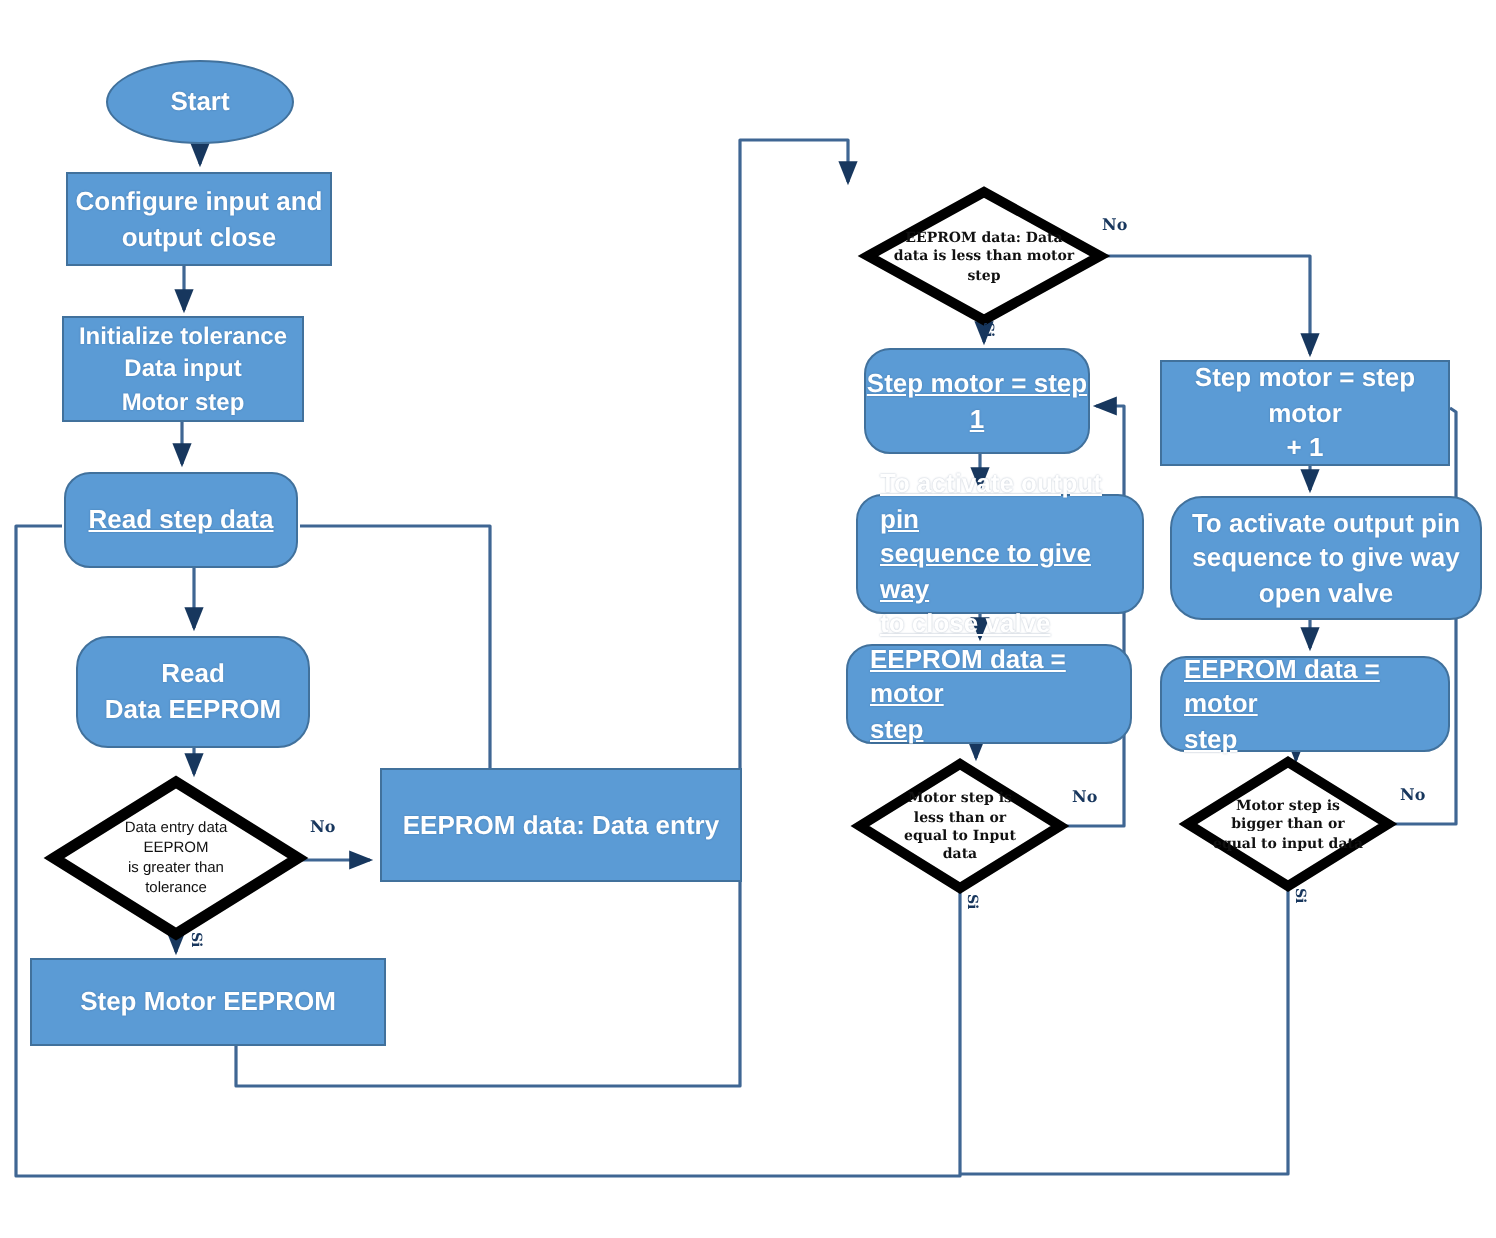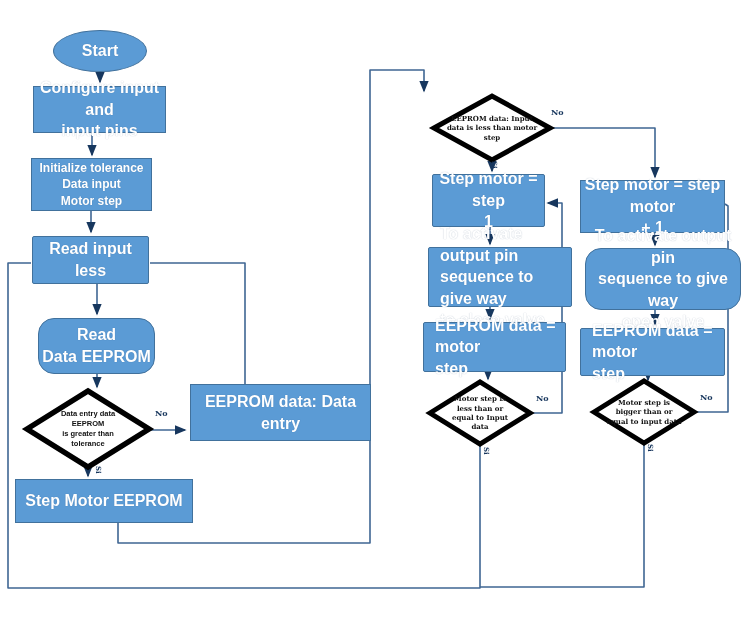--- a/index.html
+++ b/index.html
@@ -4,31 +4,31 @@
 <style>
   html,body{margin:0;padding:0;background:#ffffff;}
   .canvas{
     position:relative;width:748px;height:619px;background:#ffffff;overflow:hidden;
     font-family:"Liberation Sans",sans-serif;
   }
   .lines{position:absolute;left:0;top:0;width:748px;height:619px;}
   .node{
     position:absolute;display:flex;align-items:center;justify-content:center;
     background:#5b9bd5;border:1.6px solid #41719c;box-sizing:border-box;
-    color:#ffffff;text-align:center;font-size:16px;font-weight:600;line-height:1.35;
+    color:#ffffff;text-align:center;font-size:13px;font-weight:600;line-height:1.35;
     text-shadow:0 0 1px rgba(30,60,100,.35);
   }
   .node .nlabel{white-space:pre-line;}
   .ellipse{border-radius:50%;}
-  .round{border-radius:2px;}
+  .round{border-radius:13px;text-decoration:underline;}
   .round-lg{border-radius:16px;}
   .align-left{justify-content:flex-start;text-align:left;padding-left:11px;padding-right:4px;}
   .dlabel{
     position:absolute;display:flex;align-items:center;justify-content:center;
-    color:#111111;text-align:center;font-size:7.5px;font-weight:700;line-height:1.35;
+    color:#111111;text-align:center;font-size:7.5px;font-weight:400;line-height:1.35;
     white-space:pre-line;pointer-events:none;
   }
   .serif{font-family:"DejaVu Serif",serif;font-weight:600;font-size:7px;}
   .blabel{
     position:absolute;color:#17365d;font-size:8px;font-weight:700;
     font-family:"DejaVu Serif",serif;
   }
   .rot{transform:rotate(90deg);transform-origin:left top;font-size:7px;}
 </style>
 </head>
@@ -72,31 +72,31 @@
       <polygon stroke-width="5" points="594,412 644,381 694,412 644,443"></polygon>
     </g>
   </svg>
 
   <div class="node ellipse" style="left:53px;top:30px;width:94px;height:42px">
     <span class="nlabel">Start</span>
   </div>
 
   <div class="node" style="left:33px;top:86px;width:133px;height:47px">
     <span class="nlabel">Configure input and
-input pins</span>
+output close</span>
   </div>
 
   <div class="node" style="left:31px;top:158px;width:121px;height:53px;font-size:12px">
     <span class="nlabel">Initialize tolerance
 Data input
 Motor step</span>
   </div>
 
   <div class="node round" style="left:32px;top:236px;width:117px;height:48px">
-    <span class="nlabel">Read input less</span>
+    <span class="nlabel">Read step data</span>
   </div>
 
   <div class="node" style="left:15px;top:479px;width:178px;height:44px">
     <span class="nlabel">Step Motor EEPROM</span>
   </div>
 
   <div class="node round-lg" style="left:38px;top:318px;width:117px;height:56px">
     <span class="nlabel">Read
 Data EEPROM</span>
   </div>
@@ -135,21 +135,21 @@
   <div class="node round align-left" style="left:580px;top:328px;width:145px;height:48px">
     <span class="nlabel">EEPROM data = motor
 step</span>
   </div>
 
   <div class="dlabel" style="left:40px;top:399px;width:96px;height:60px">Data entry data
 EEPROM
 is greater than
 tolerance</div>
 
-  <div class="dlabel serif" style="left:440px;top:104px;width:104px;height:48px">EEPROM data: Input
+  <div class="dlabel serif" style="left:440px;top:104px;width:104px;height:48px">EEPROM data: Data
 data is less than motor
 step</div>
 
   <div class="dlabel serif" style="left:438px;top:389px;width:84px;height:48px">Motor step is
 less than or
 equal to Input
 data</div>
 
   <div class="dlabel serif" style="left:602px;top:389px;width:84px;height:46px">Motor step is
 bigger than or

